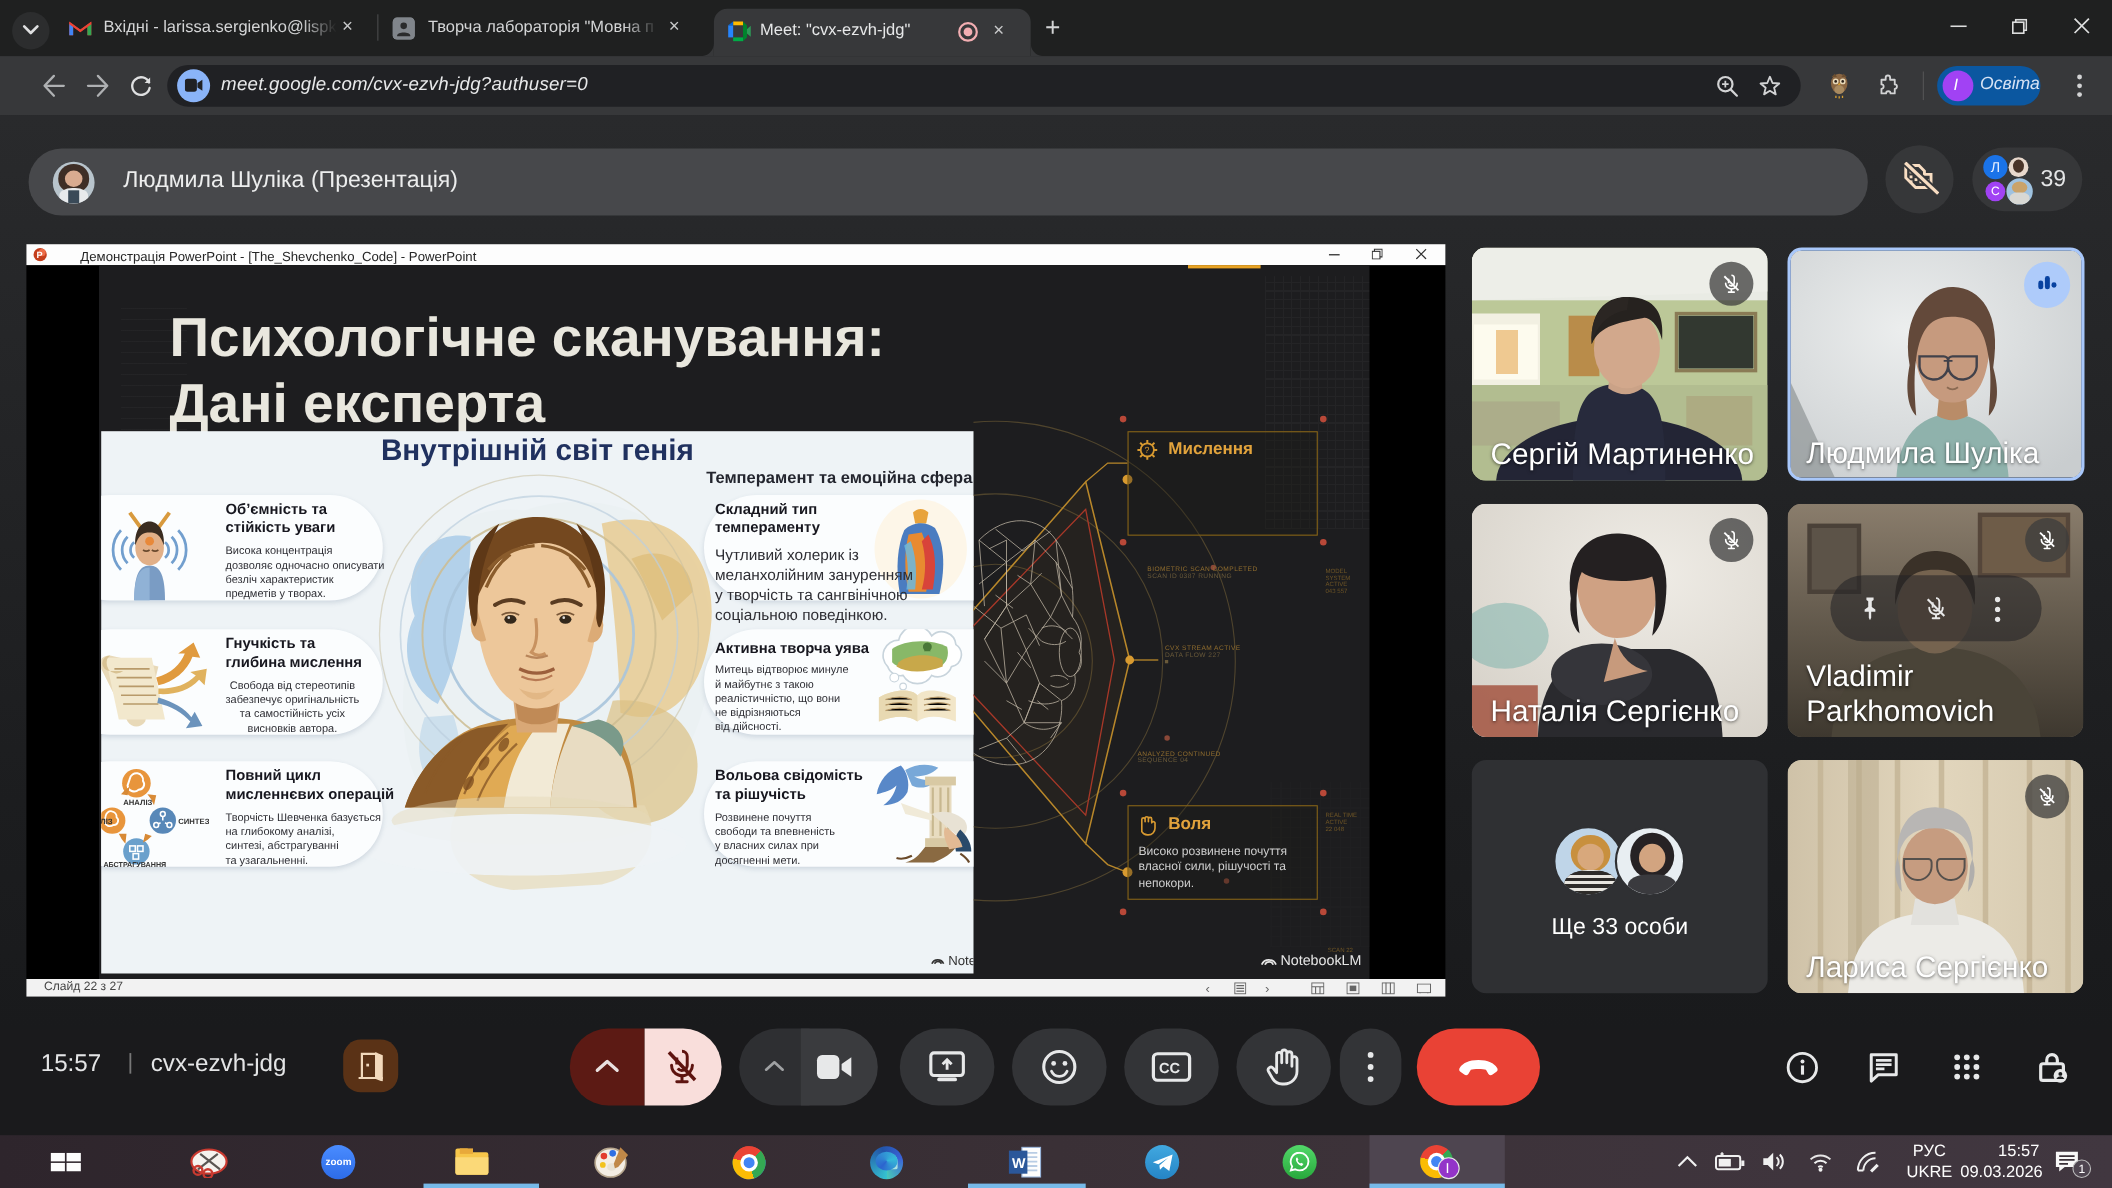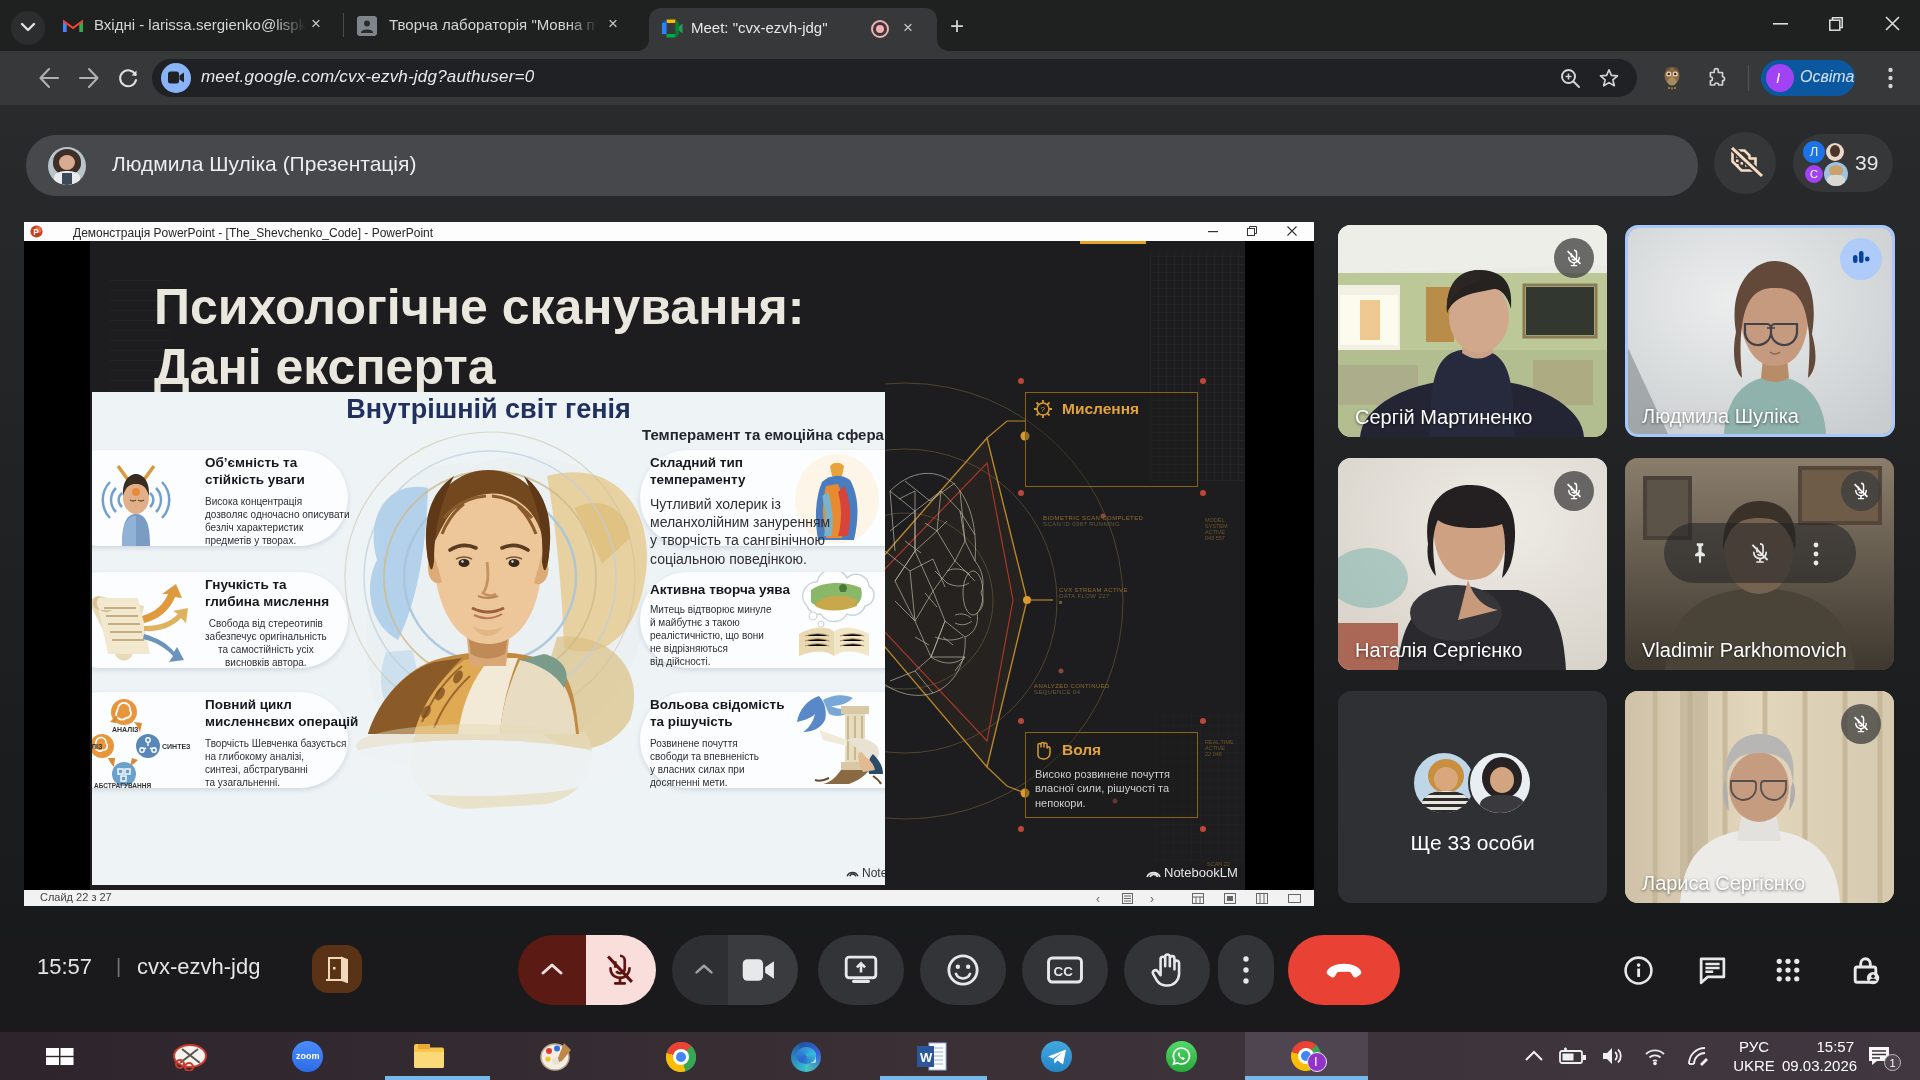--- a/index.html
+++ b/index.html
@@ -12,21 +12,21 @@
 #tabbar { position:absolute; top:0; left:0; width:1920px; height:51px; background:#1f2020; }
 #toolbar { position:absolute; top:51px; left:0; width:1920px; height:54px; background:#37383a;font-style:italic; }
 .tab-title { color:#d4d5d6; font-size:15px; white-space:nowrap; overflow:hidden; }
 .tabx { color:#c8c9ca; font-size:17px; font-weight:400; }
 #activetab { position:absolute; left:649px; top:8px; width:288px; height:43px; background:#37383a; border-radius:12px 12px 0 0; }
 
 #meet { position:absolute; top:105px; left:0; width:1920px; height:831px; background:linear-gradient(180deg,#292a2c 0%,#242527 30%,#1c1d1f 75%,#191a1c 100%); }
 #topbar { position:absolute; left:26px; top:30px; width:1672px; height:61px; background:#47484b; border-radius:30px; }
 
 .tile { position:absolute; width:269px; height:212px; border-radius:13px; overflow:hidden; }
-.tname { position:absolute; left:17px; bottom:8px; color:#fff; font-size:20px; text-shadow:0 1px 3px rgba(0,0,0,.6); }
+.tname { position:absolute; left:17px; bottom:8px; color:#fff; font-size:27px; text-shadow:0 1px 3px rgba(0,0,0,.6); }
 .micoff { position:absolute; top:13px; right:13px; width:40px; height:40px; border-radius:50%; background:rgba(60,60,60,.75); display:flex; align-items:center; justify-content:center; }
 
 #controls { position:absolute; left:0; top:930px; width:1920px; height:80px; }
 .cbtn { position:absolute; top:5px; height:70px; background:#333437; border-radius:35px; display:flex; align-items:center; justify-content:center; }
 
 #taskbar { position:absolute; top:1032px; left:0; width:1920px; height:48px; background:linear-gradient(90deg,#2e252c 0%,#3a3036 50%,#413740 100%); }
 </style>
 </head>
 <body>
 <div id="root">

